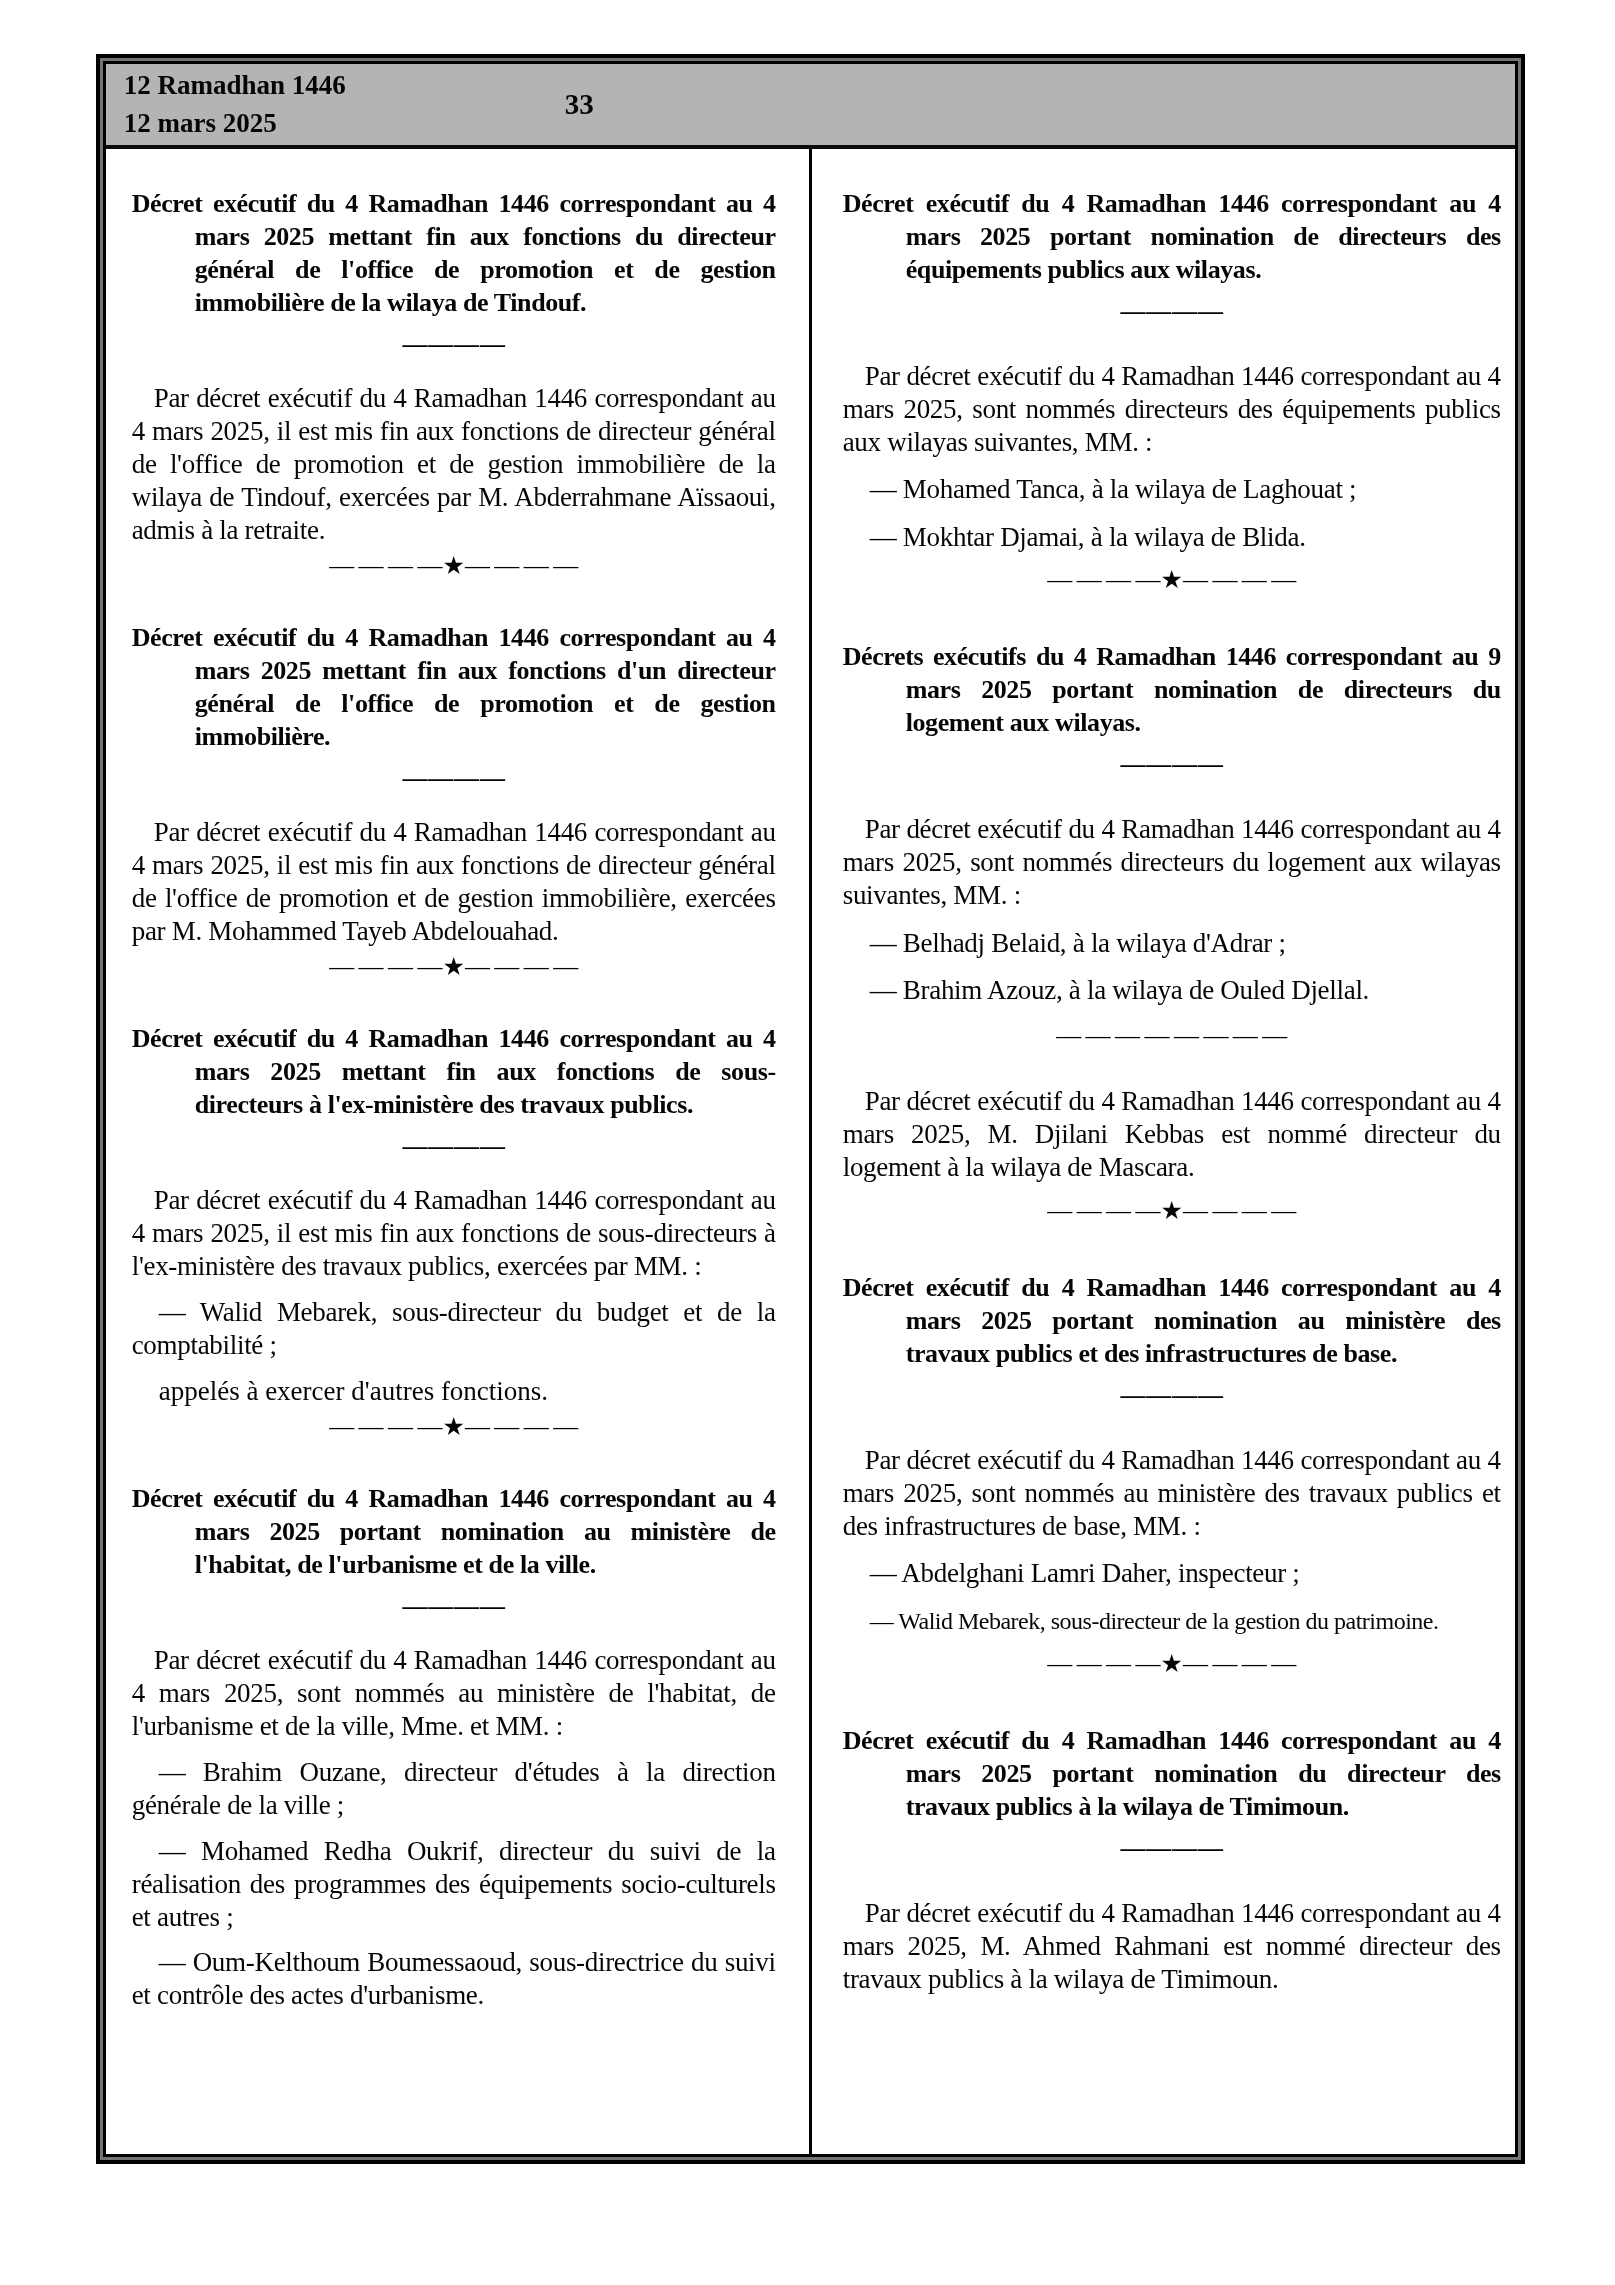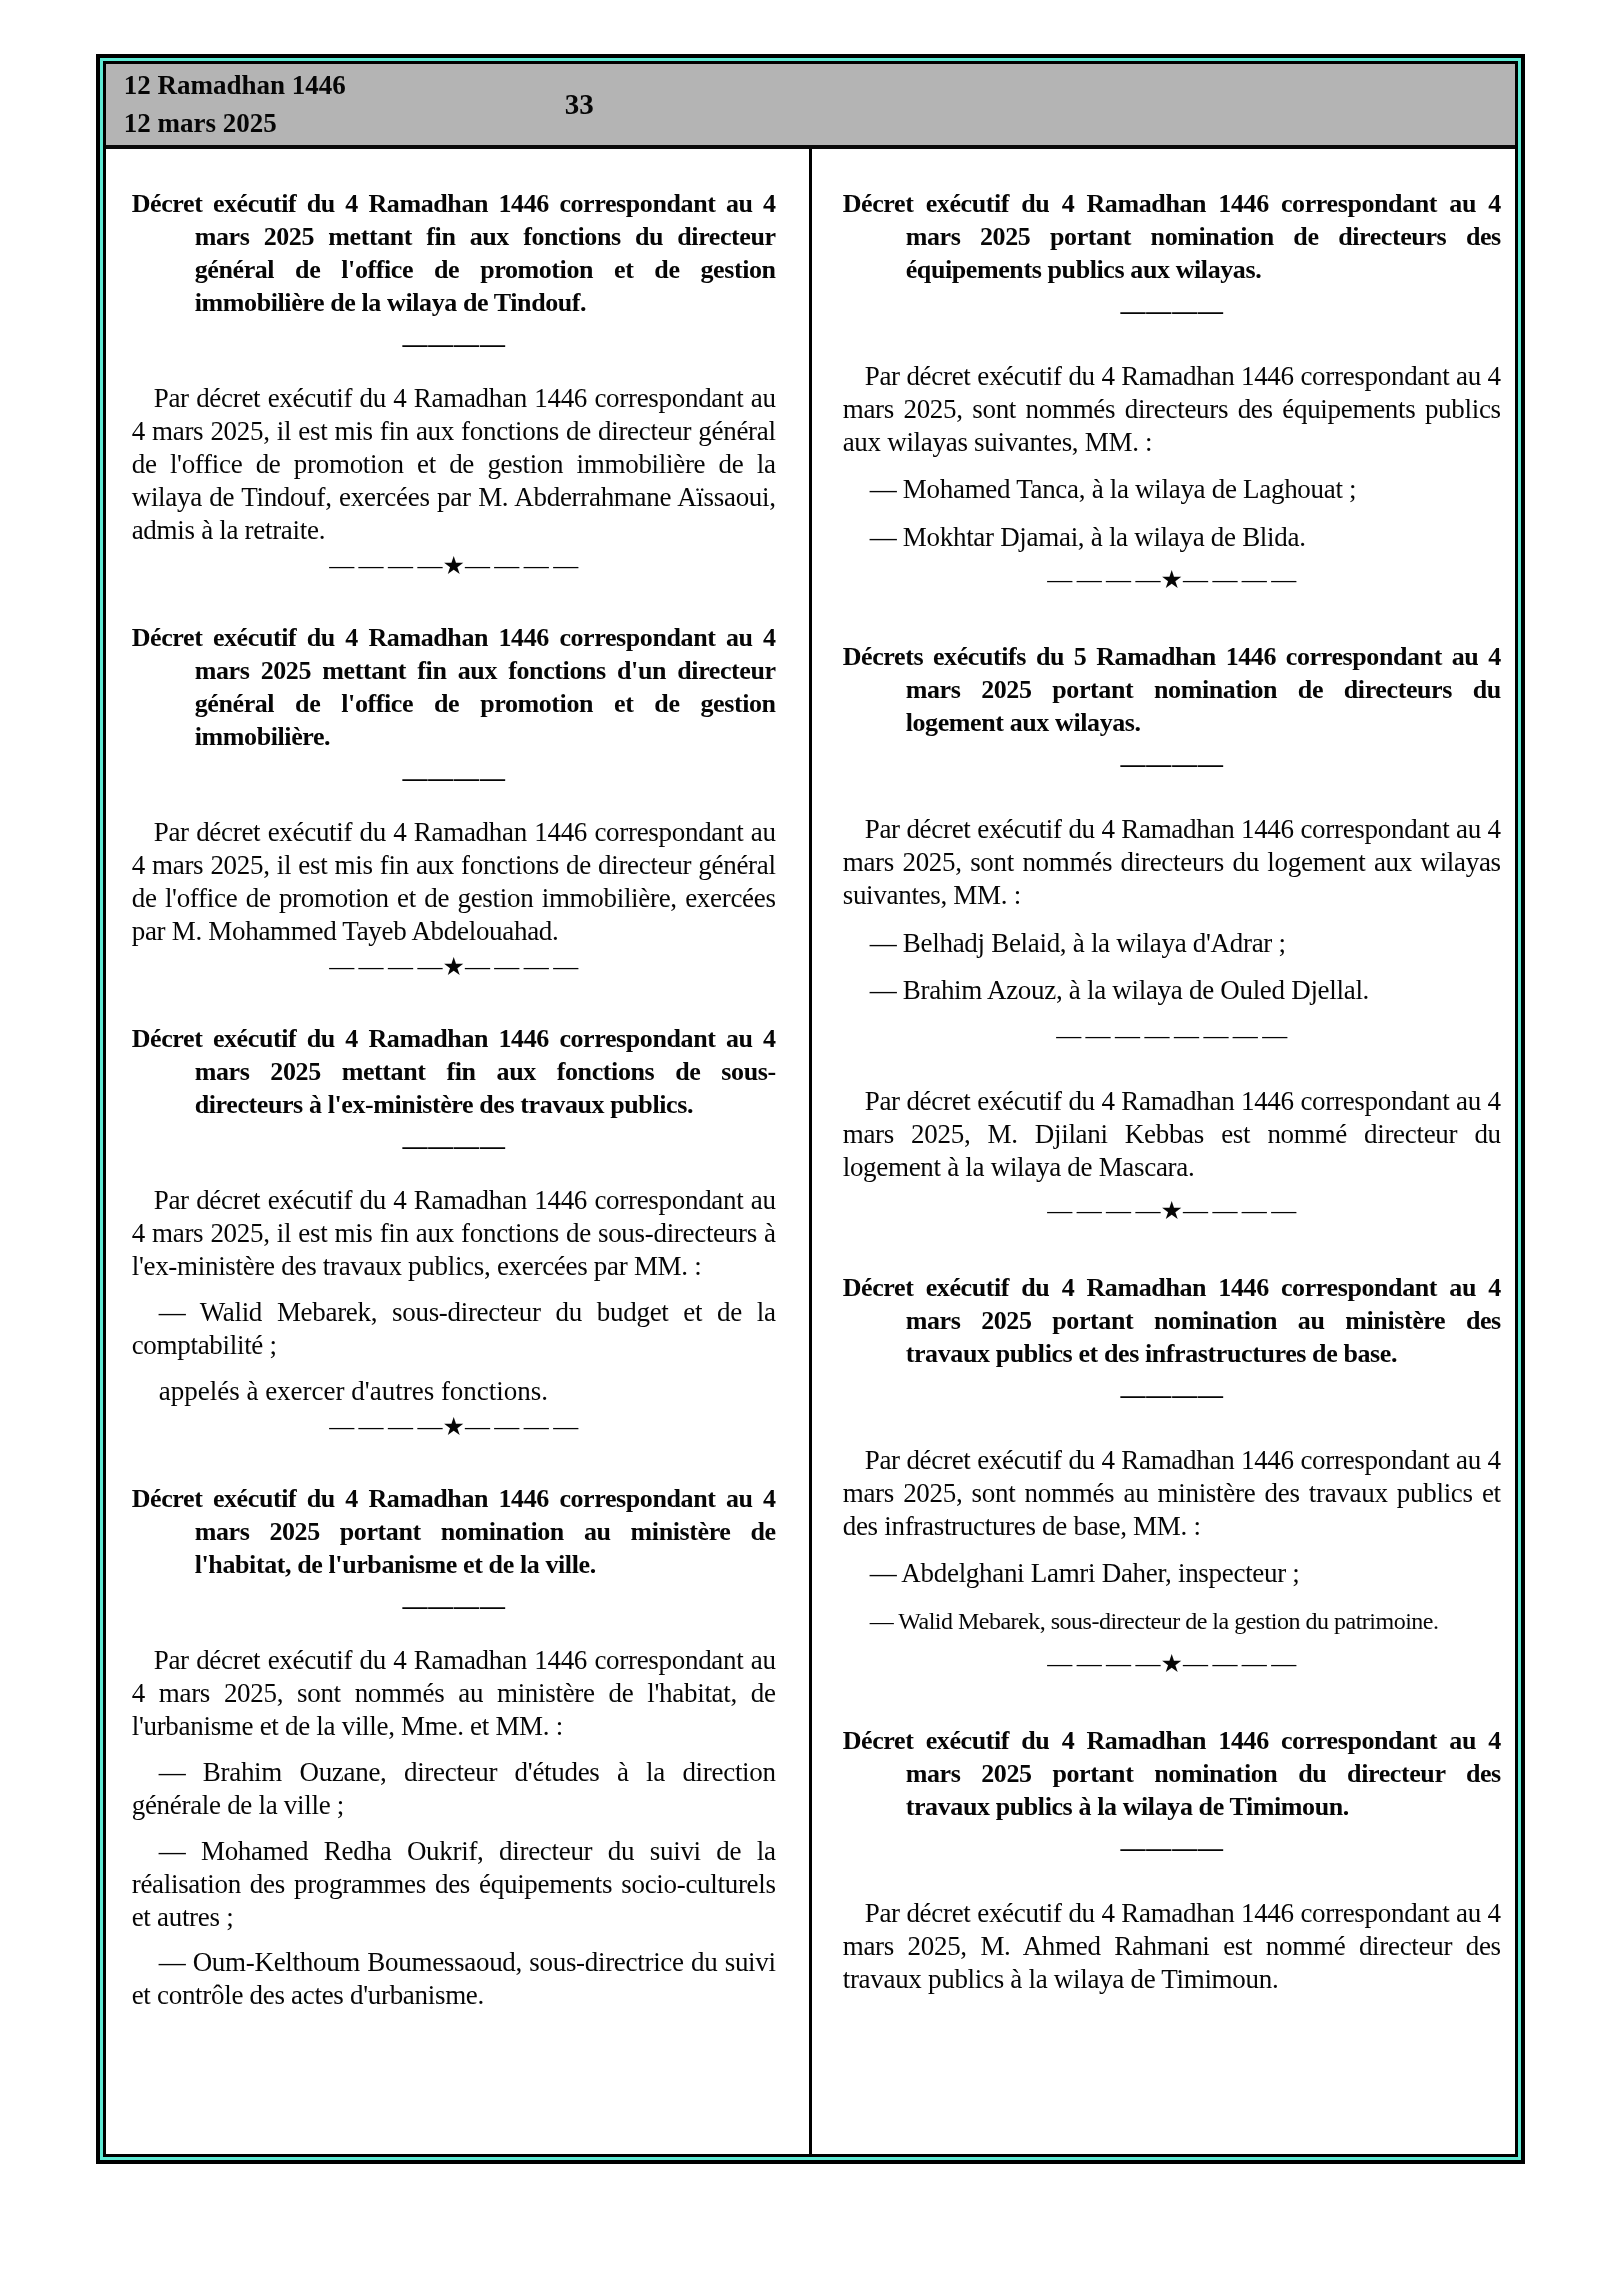--- a/index.html
+++ b/index.html
@@ -4,21 +4,21 @@
 <style>
   * { margin:0; padding:0; box-sizing:border-box; }
   html,body { background:#ffffff; }
   body {
     width:1616px; height:2285px; position:relative; overflow:hidden;
     font-family:"Liberation Serif", serif;
     color:var(--ink, #060606);
   }
   .frame {
     position:absolute; left:96px; top:54px; width:1429px; height:2110px;
-    border:4.5px solid #000; background:#5eead4;
+    border:4.5px solid #000; background:#737373;
   }
   .frame-inner {
     position:absolute; inset:2.7px; border:3.6px solid #000;
     display:flex; flex-direction:column; background:#fff; overflow:hidden;
   }
   .page-header {
     height:85px; flex-shrink:0;
     background:var(--header-bg, #b4b4b4);
     border-bottom:4.5px solid #0a0a0a;
     display:flex; align-items:center;
@@ -117,21 +117,21 @@
       </section>
 
       <section class="col col-right">
         <p class="title first">Décret exécutif du 4 Ramadhan 1446 correspondant au 4 mars 2025 portant nomination de directeurs des équipements publics aux wilayas.</p>
         <div class="sep-dash">— — — —</div>
         <p class="para">Par décret exécutif du 4 Ramadhan 1446 correspondant au 4 mars 2025, sont nommés directeurs des équipements publics aux wilayas suivantes, MM. :</p>
         <p class="item">— Mohamed Tanca, à la wilaya de Laghouat ;</p>
         <p class="item">— Mokhtar Djamai, à la wilaya de Blida.</p>
         <div class="sep-star">— — — —★— — — —</div>
 
-        <p class="title">Décrets exécutifs du 5 Ramadhan 1446 correspondant au 4 mars 2025 portant nomination de directeurs du logement aux wilayas.</p>
+        <p class="title">Décrets exécutifs du 4 Ramadhan 1446 correspondant au 9 mars 2025 portant nomination de directeurs du logement aux wilayas.</p>
         <div class="sep-dash">— — — —</div>
         <p class="para">Par décret exécutif du 4 Ramadhan 1446 correspondant au 4 mars 2025, sont nommés directeurs du logement aux wilayas suivantes, MM. :</p>
         <p class="item">— Belhadj Belaid, à la wilaya d'Adrar ;</p>
         <p class="item">— Brahim Azouz, à la wilaya de Ouled Djellal.</p>
         <div class="sep-long">— — — — — — — —</div>
         <p class="para">Par décret exécutif du 4 Ramadhan 1446 correspondant au 4 mars 2025, M. Djilani Kebbas est nommé directeur du logement à la wilaya de Mascara.</p>
         <div class="sep-star">— — — —★— — — —</div>
 
         <p class="title">Décret exécutif du 4 Ramadhan 1446 correspondant au 4 mars 2025 portant nomination au ministère des travaux publics et des infrastructures de base.</p>
         <div class="sep-dash">— — — —</div>

